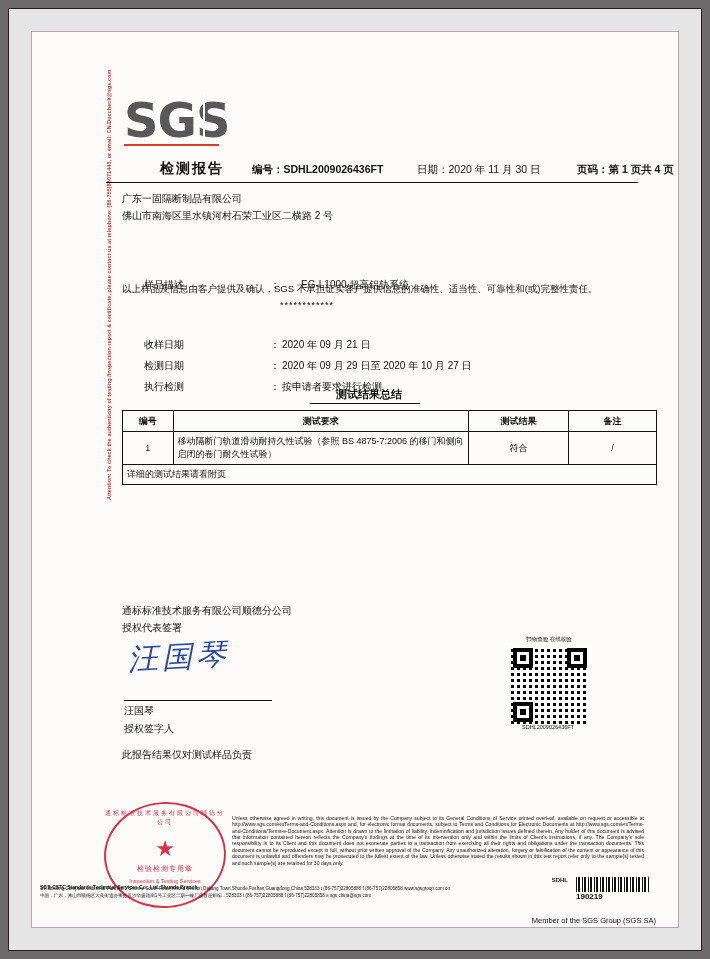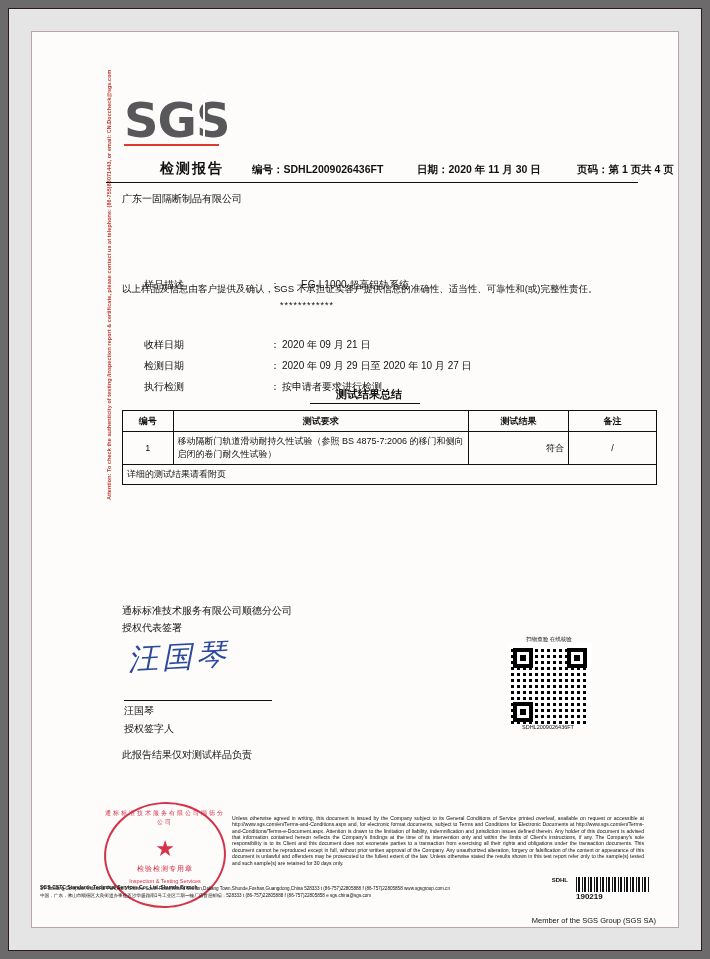--- a/index.html
+++ b/index.html
@@ -62,21 +62,21 @@
     position:absolute; left:128px; top:128px;
     font-size:14px; font-weight:bold; color:#111;
     letter-spacing:2px;
   }
   .rep-no{
     position:absolute; left:208px; top:131px;
     font-size:10.5px; font-weight:bold; color:#111;padding-left:12px;
   }
   .rep-date{
     position:absolute; left:385px; top:131px;
-    font-size:10.5px; font-weight:bold; color:#111;
+    font-size:10.5px; font-weight:normal; color:#111;
   }
   .rep-page{
     position:absolute; left:545px; top:131px;
     font-size:10.5px; font-weight:bold; color:#111;
   }
   .hrule{
     position:absolute; left:74px; right:40px; top:150px;
     border-top:1px solid #111;
   }
 
@@ -109,21 +109,21 @@
     font-size:9px; color:#111;
   }
   table.results th, table.results td{
     border:1px solid #111;
     padding:3px 4px;
     vertical-align:middle;
   }
   table.results th{font-weight:bold; text-align:center; height:14px;}
   .c-no{width:42px; text-align:center;}
   .c-req{width:290px;}
-  .c-res{width:92px; text-align:right;}
+  .c-res{width:92px; text-align:center;}
   .c-rem{width:80px; text-align:center;}
   .full-note{text-align:left;}
 
   .signer-org{position:absolute; left:90px; top:572px; font-size:10px; color:#111;}
   .signer-rep{position:absolute; left:90px; top:589px; font-size:10px; color:#111;}
 
   .signature{
     position:absolute; left:96px; top:605px;
     font-family:"DejaVu Serif", serif;
     font-size:30px;
@@ -238,20 +238,21 @@
       </div>
       <div class="rep-date">
         <span>日期：</span><span>2020 年 11 月 30 日</span>
       </div>
       <div class="rep-page">
         <span>页码：</span><span>第 1 页共 4 页</span>
       </div>
       <div class="hrule"></div>
 
       <div class="company1">广东一固隔断制品有限公司</div>
+      <div class="company2">佛山市南海区里水镇河村石荣工业区二横路 2 号</div>
 
       <div class="lbl" style="left:112px;top:246px;">样品描述</div>
       <div class="val" style="left:238px;top:246px;">：</div>
       <div class="val" style="left:250px;top:246px;padding-left:19px;">EG-L1000 超高铝轨系统</div>
 
       <div class="disclaimer">以上样品及信息由客户提供及确认，SGS 不承担证实客户提供信息的准确性、适当性、可靠性和(或)完整性责任。</div>
       <div class="stars">************</div>
 
       <div class="lbl" style="left:112px;top:306px;">收样日期</div>
       <div class="val" style="left:238px;top:306px;">：</div>

